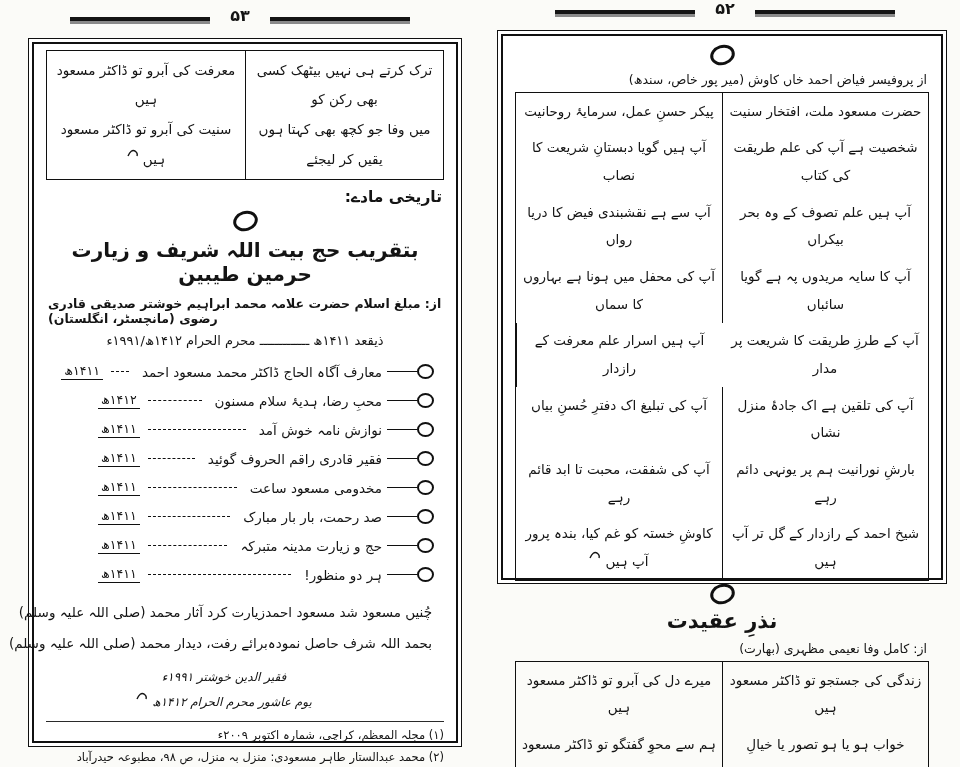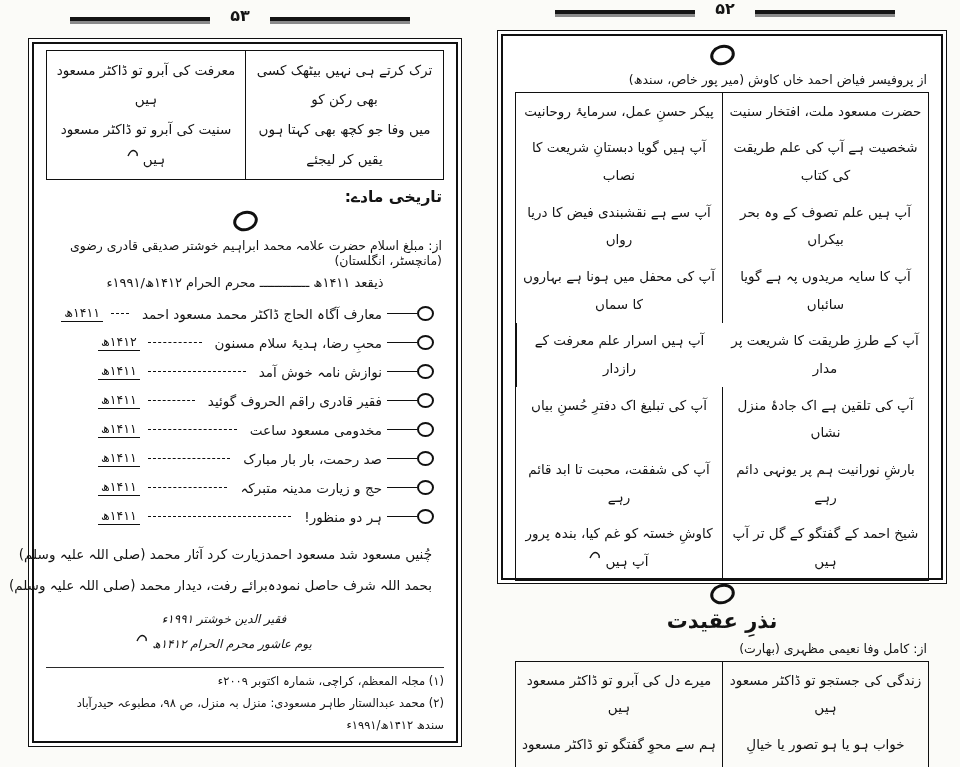--- a/index.html
+++ b/index.html
@@ -53,21 +53,21 @@
     direction:rtl;
   }
   .pcell{
     padding:4.5px 6px;text-align:center;font-size:13.5px;line-height:2.05;
     white-space:normal;
   }
   .pcell.col-r{border-left:1.7px solid #101010;}
 
   
   .byline{font-size:12.5px;text-align:right;margin:4px 2px 5px 2px;}
-  .byline.center{text-align:right;}
+  .byline.center{text-align:left;font-weight:bold;}
   .sec-title{font-size:21px;font-weight:bold;text-align:center;margin:2px 0 4px 0;}
   .footnote{font-size:11.5px;line-height:1.9;}
   .fn-right{text-align:right;}
   .fn-rule{border-top:1.6px solid #2a2a2a;margin:6px 0 3px 0;}
 
   
   .top-lines div{font-size:13.5px;line-height:2.2;text-align:center;}
   .heading-right{font-size:15.5px;font-weight:bold;text-align:right;margin:8px 2px 2px 2px;}
   .big-title{font-size:20px;font-weight:bold;text-align:center;margin:4px 0 6px 0;}
   .date-line{font-size:13px;text-align:center;margin:2px 0 8px 0;letter-spacing:.5px;}
@@ -122,21 +122,21 @@
       <div class="pcell col-r">آپ ہیں علم تصوف کے وہ بحر بیکراں</div>
       <div class="pcell">آپ سے ہے نقشبندی فیض کا دریا رواں</div>
       <div class="pcell col-r">آپ کا سایہ مریدوں پہ ہے گویا سائباں</div>
       <div class="pcell">آپ کی محفل میں ہونا ہے بہاروں کا سماں</div>
       <div class="pcell">آپ کے طرزِ طریقت کا شریعت پر مدار</div>
       <div class="pcell col-r">آپ ہیں اسرار علم معرفت کے رازدار</div>
       <div class="pcell col-r">آپ کی تلقین ہے اک جادۂ منزل نشاں</div>
       <div class="pcell">آپ کی تبلیغ اک دفترِ حُسنِ بیاں</div>
       <div class="pcell col-r">بارشِ نورانیت ہم پر یونہی دائم رہے</div>
       <div class="pcell">آپ کی شفقت، محبت تا ابد قائم رہے</div>
-      <div class="pcell col-r">شیخ احمد کے گفتگو کے گل تر آپ ہیں</div>
+      <div class="pcell col-r">شیخ احمد کے رازدار کے گل تر آپ ہیں</div>
       <div class="pcell"><span>کاوشِ خستہ کو غم کیا، بندہ پرور آپ ہیں</span><span class="flourish"><svg width="12" height="10" viewBox="0 0 12 10">
               <path d="M1 8 Q4 1 8 3 Q11 5 10 8" fill="none" stroke="#141414" stroke-width="1.4"></path>
             </svg></span></div>
     </div>
 
     <div class="ornament"></div>
 
     <div class="sec-title">نذرِ عقیدت</div>
     <div class="byline">از: کامل وفا نعیمی مظہری (بھارت)</div>
 
@@ -164,20 +164,21 @@
         <div><span>سنیت کی آبرو تو ڈاکٹر مسعود ہیں</span><span class="flourish"><svg width="12" height="10" viewBox="0 0 12 10">
                 <path d="M1 8 Q4 1 8 3 Q11 5 10 8" fill="none" stroke="#141414" stroke-width="1.4"></path>
               </svg></span></div>
       </div>
     </div>
 
     <div class="heading-right">تاریخی مادے:</div>
 
     <div class="ornament"></div>
 
+    <div class="big-title">بتقریب حج بیت اللہ شریف و زیارت حرمین طیبین</div>
     <div class="byline center">از: مبلغ اسلام حضرت علامہ محمد ابراہیم خوشتر صدیقی قادری رضوی (مانچسٹر، انگلستان)</div>
     <div class="date-line">ذیقعد ۱۴۱۱ھ ـــــــــــــ محرم الحرام ۱۴۱۲ھ/۱۹۹۱ء</div>
 
     <div>
       <div class="chrono">
         <span class="bullet"></span>
           <span class="lead"></span>
         <span class="ctext">معارف آگاہ الحاج ڈاکٹر محمد مسعود احمد</span>
         <span class="fill"></span>
         <span class="cyear">۱۴۱۱ھ</span>

